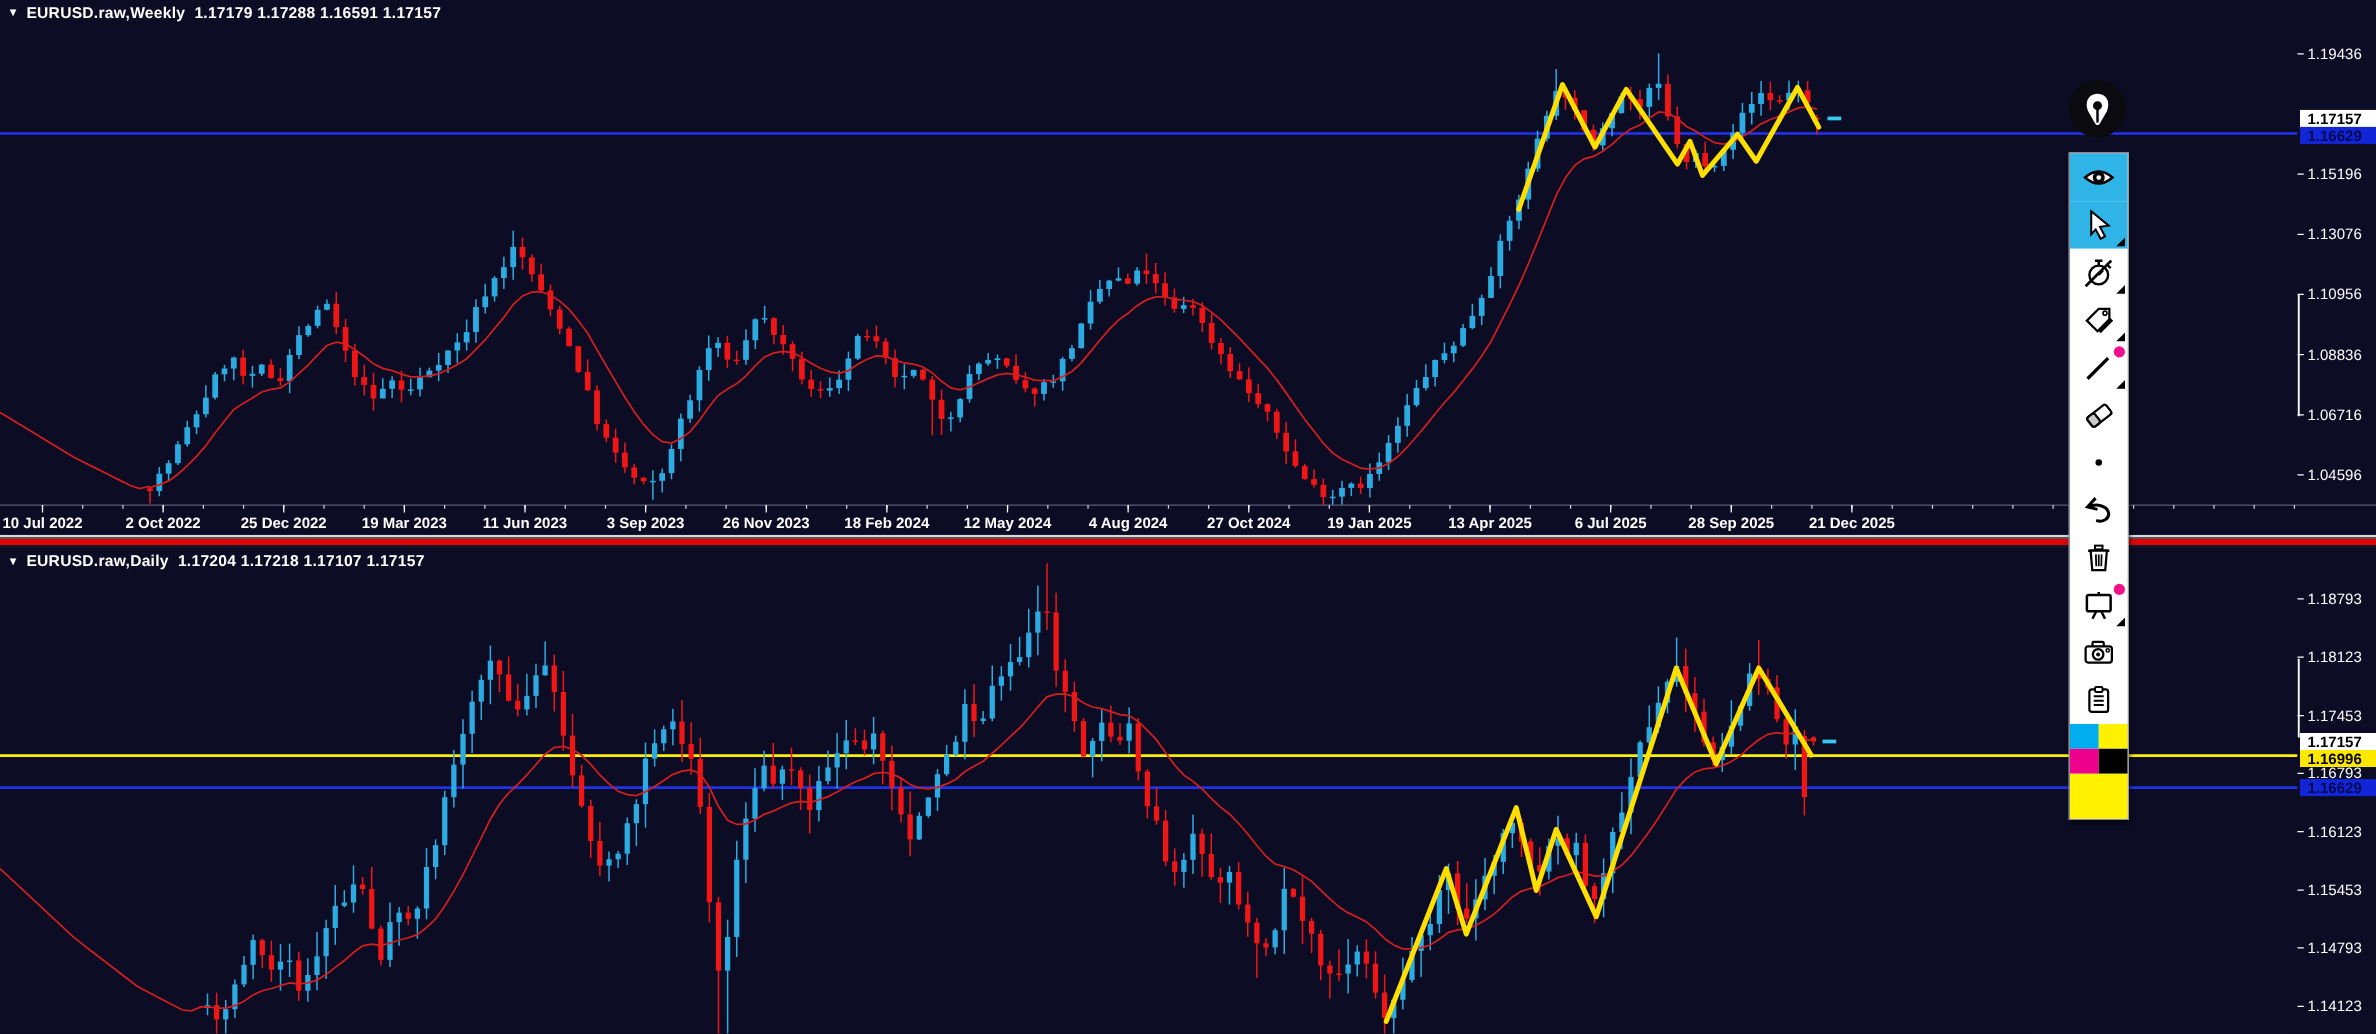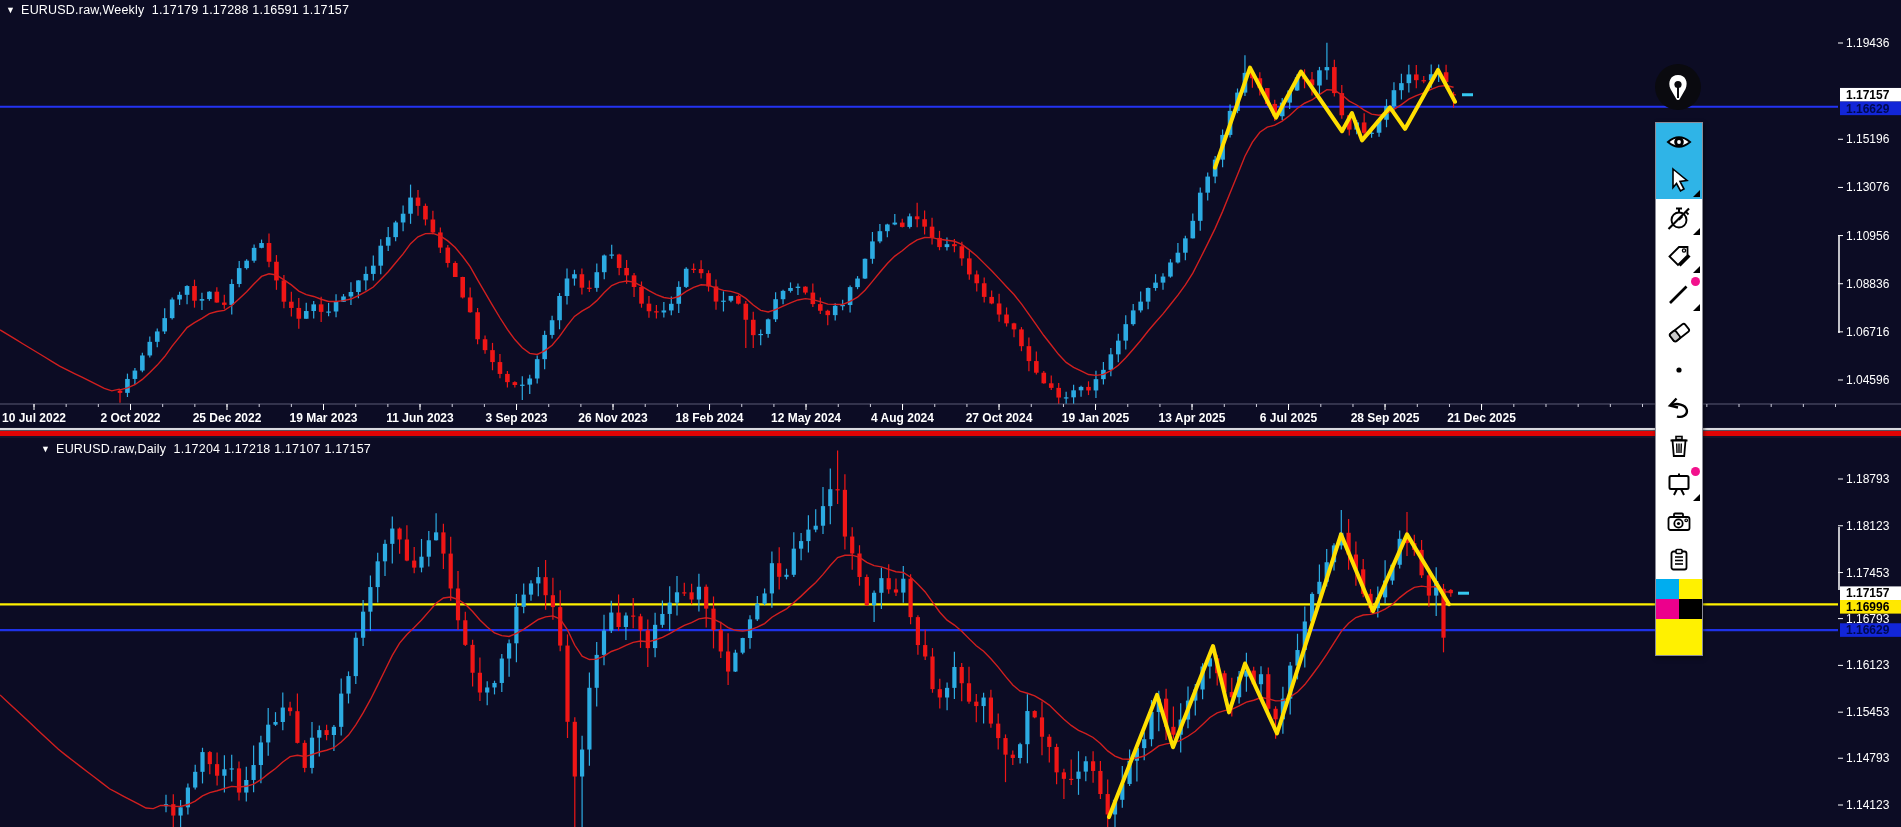--- a/index.html
+++ b/index.html
@@ -1,23 +1,23 @@
 <!DOCTYPE html>
 <html><head>
 <meta charset="utf-8">
 <style>
   html,body{margin:0;padding:0;background:#0c0c24;}
   #app{position:relative;width:1901px;height:827px;background:#0c0c24;overflow:hidden;
        font-family:"Liberation Sans",sans-serif;}
   #chart-svg{position:absolute;left:0;top:0;}
-  .panel-title{position:absolute;left:6px;color:#ffffff;font-size:12.5px;font-weight:400;
+  .panel-title{position:absolute;left:6px;color:#ffffff;font-size:12.5px;font-weight:700;
        letter-spacing:.2px;white-space:pre;z-index:5;}
   .panel-title .tri{font-size:9px;margin-right:6px;position:relative;top:-1px;}
   #title-weekly{top:3px;}
-  #title-daily{top:442px;margin-left:35px;}
+  #title-daily{top:442px;}
   .separator{position:absolute;left:0;top:427px;width:1901px;height:11px;z-index:4;
      background:linear-gradient(#15152c 0 1px,#d9d9de 1px 3px,#55555f 3px 4px,#e00404 4px 9px,#15152c 9px 11px);}
   
   #toolbar{position:absolute;left:1652px;top:64px;width:52px;z-index:10;}
   .tb-logo{position:relative;left:3px;width:46px;height:46px;border-radius:50%;background:#0a0a0f;
      display:flex;align-items:center;justify-content:center;cursor:pointer;}
   .tb-panel{margin-top:12px;margin-left:3px;width:46px;background:#ffffff;border:1px solid #8a8a96;
      box-shadow:1px 2px 4px rgba(0,0,0,.55);display:flex;flex-direction:column;}
   .tb-btn{position:relative;width:100%;height:38px;border:0;padding:0;margin:0;background:#fff;
      display:flex;align-items:center;justify-content:center;cursor:pointer;}

